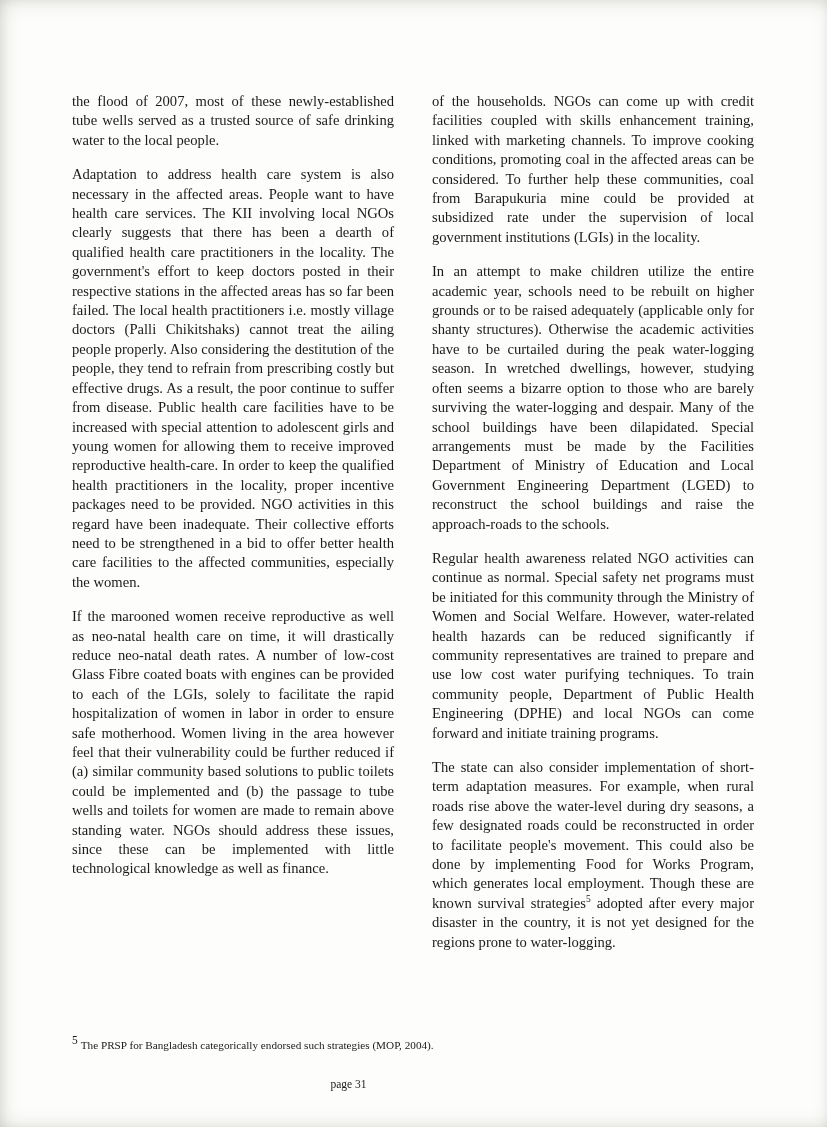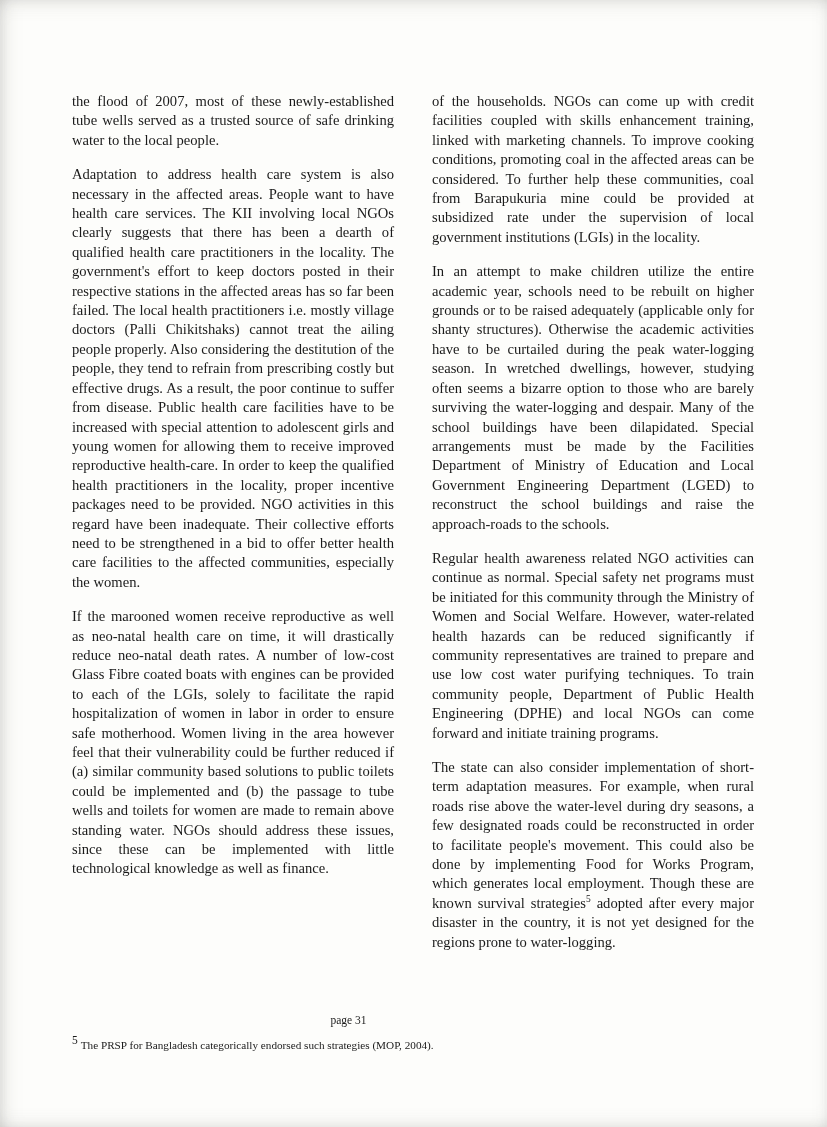--- a/index.html
+++ b/index.html
@@ -73,21 +73,21 @@
   }
   .footnote .fn-mark {
     font-size: 11.5px;
     vertical-align: super;
     line-height: 0;
     margin-right: 3px;
   }
   .page-number {
     position: absolute;
     left: 0;
-    top: 1014px;
+    top: 1078px;
     width: 697px;
     text-align: center;
     font-size: 11.5px;
     color: #1a1a1a;
   }
   .edge-shadow {
     position: absolute;
     left: 0; top: 0;
     width: 827px; height: 1127px;
     pointer-events: none;

